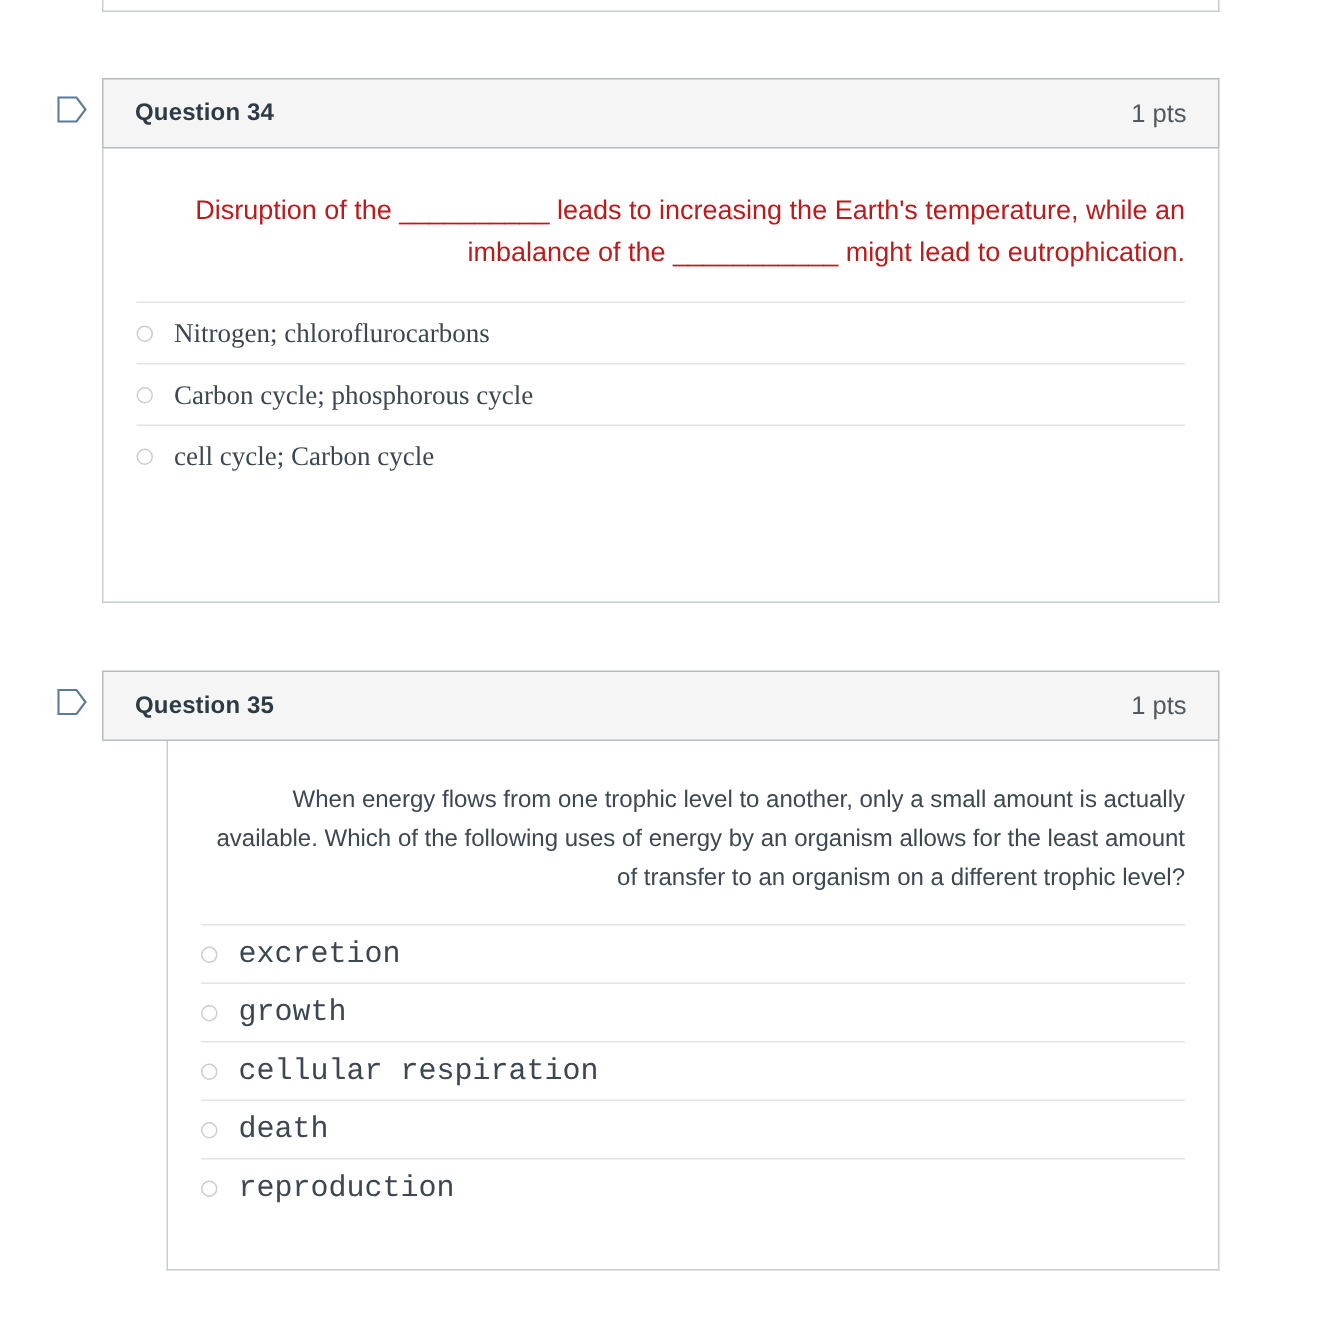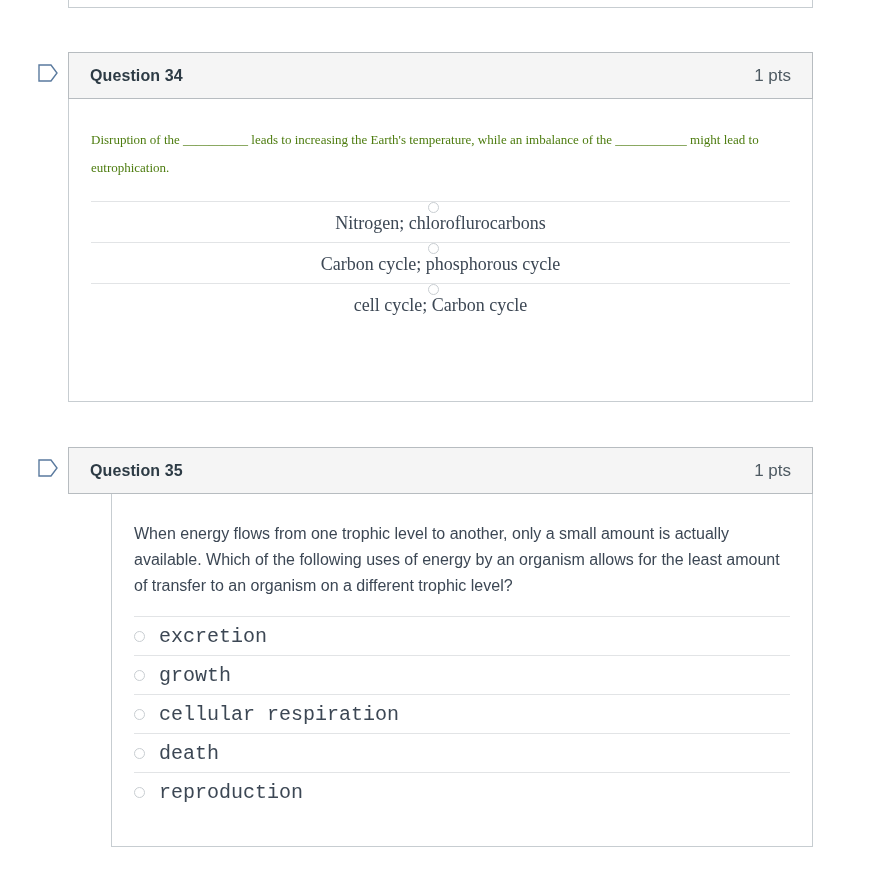--- a/index.html
+++ b/index.html
@@ -49,20 +49,21 @@
     height: 18px;
     display: block;
   }
 
   .q-card {
     position: absolute;
     left: 68px;
     width: 745px;
     box-sizing: border-box;
     background: #ffffff;
+    text-align: right;
   }
 
   .q-header {
     box-sizing: border-box;
     height: 47px;
     background: #f5f5f5;
     border: 1px solid #b7bcc0;
     display: flex;
     align-items: center;
     justify-content: space-between;
@@ -88,24 +89,24 @@
     padding: 0;
   }
 
   .q-text {
     padding: 27px 22px 0 22px;
     color: #3c4650;
   }
 
   
   .serif .q-text {
-    font-family: Liberation Serif, serif;
-    font-size: 13px;
+    font-family: Liberation Sans, sans-serif;
+    font-size: 18px;
     line-height: 28px;
-    color: #4d7c0f;
+    color: #b91c1c;
   }
 
   
   .sans .q-text {
     font-family: "Liberation Sans", sans-serif;
     font-size: 16px;
     line-height: 26px;
     color: #3c4754;
   }
 
@@ -118,21 +119,21 @@
   .serif .answers { padding: 19px 22px 0 22px; }
   .sans  .answers { padding: 17px 22px 0 22px; }
 
   .answer-row {
     display: flex;
     align-items: center;
     border-top: 1px solid #e2e4e6;
     box-sizing: border-box;
   }
 
-  .serif .answer-row { height: 41px; flex-direction: column; }
+  .serif .answer-row { height: 41px; }
   .sans  .answer-row { height: 39px; }
 
   .radio {
     width: 11px;
     height: 11px;
     min-width: 11px;
     border: 1px solid #c9ced2;
     border-radius: 50%;
     background: #ffffff;
     margin-right: 14px;

